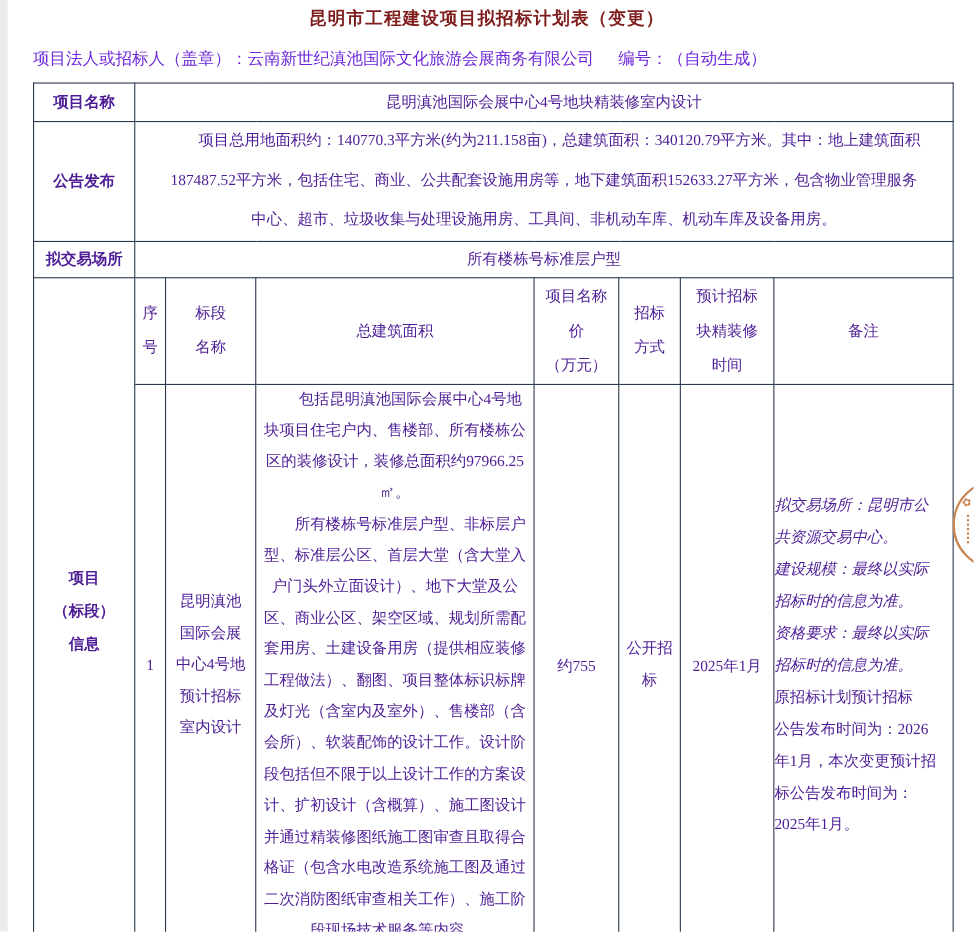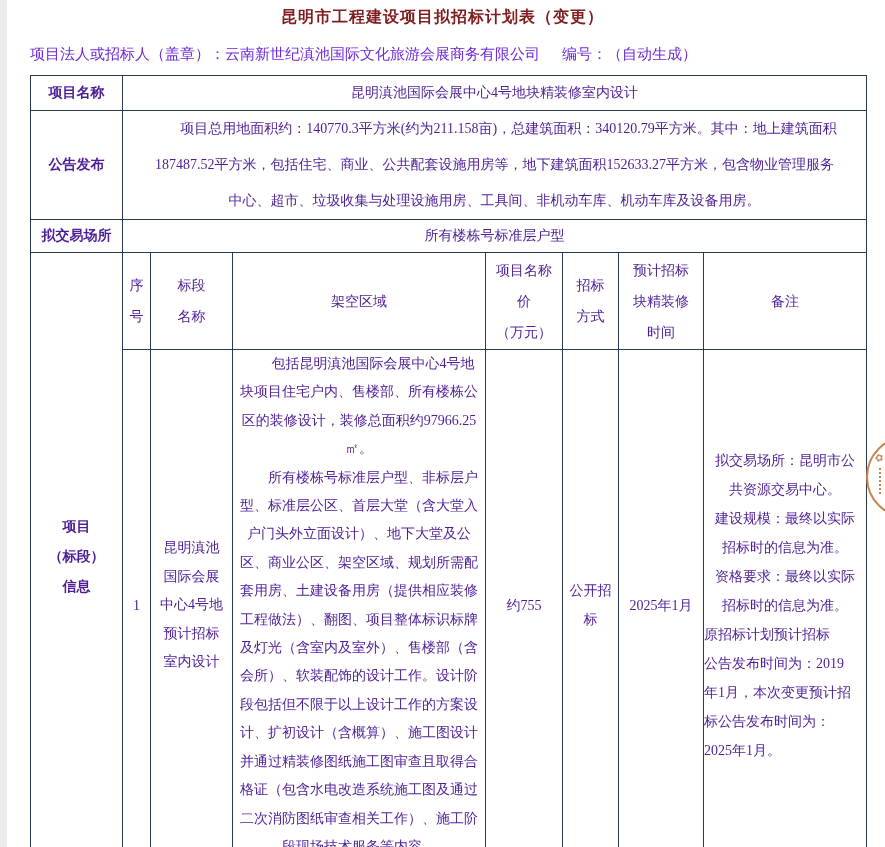--- a/index.html
+++ b/index.html
@@ -49,21 +49,21 @@
     text-align:left; line-height:36px; padding:0 10px;
   }
   td.hdr { line-height:31px; }
   td.section-label { line-height:30px; }
   td.content-cell {
     text-align:left; vertical-align:top;
     line-height:28.4px; padding:3px 8px 0 8px;
   }
   td.name-cell, td.method-cell { line-height:28.5px; }
   td.remark-cell { line-height:29px; padding:0 10px; }
-  .remark-center { text-align:center; white-space:pre-line; }
+  .remark-center { text-align:left; white-space:pre-line;font-style:italic; }
   .remark-left   { text-align:left;   white-space:pre-line; }
 
   .seal-badge {
     position:absolute; left:866px; top:436px; width:82px; height:82px;
     box-sizing:border-box; border:2px solid #c9834e; border-radius:50%;
     background:#ffffff;
   }
   .seal-badge .seal-mark {
     position:absolute; left:7px; top:14px;
     font-size:10px; color:#c9834e; transform:rotate(-18deg);
@@ -114,21 +114,21 @@
   </tr>
 
   <tr class="r-header">
     <td rowspan="2" class="label-cell section-label pre">项目
 （标段）
 信息</td>
     <td class="hdr pre">序
 号</td>
     <td class="hdr pre">标段
 名称</td>
-    <td class="hdr">架空区域</td>
+    <td class="hdr">总建筑面积</td>
     <td class="hdr pre">项目名称
 价
 （万元）</td>
     <td class="hdr pre">招标
 方式</td>
     <td class="hdr pre">预计招标
 块精装修
 时间</td>
     <td class="hdr">备注</td>
   </tr>
@@ -163,21 +163,21 @@
 标</td>
     <td>2025年1月</td>
     <td class="remark-cell">
       <div class="remark-center">拟交易场所：昆明市公
 共资源交易中心。
 建设规模：最终以实际
 招标时的信息为准。
 资格要求：最终以实际
 招标时的信息为准。</div>
       <div class="remark-left">原招标计划预计招标
-公告发布时间为：2019
+公告发布时间为：2026
 年1月，本次变更预计招
 标公告发布时间为：
 2025年1月。</div>
     </td>
   </tr>
 
   <tr class="r-sliver">
     <td></td>
     <td colspan="7"></td>
   </tr>

